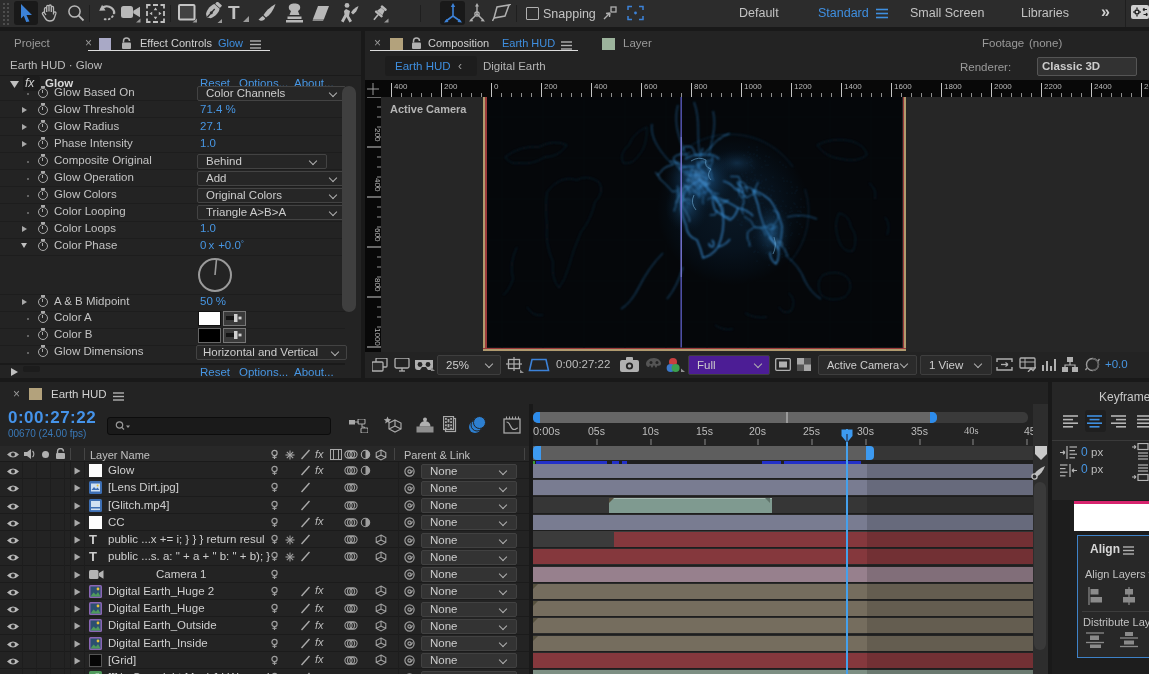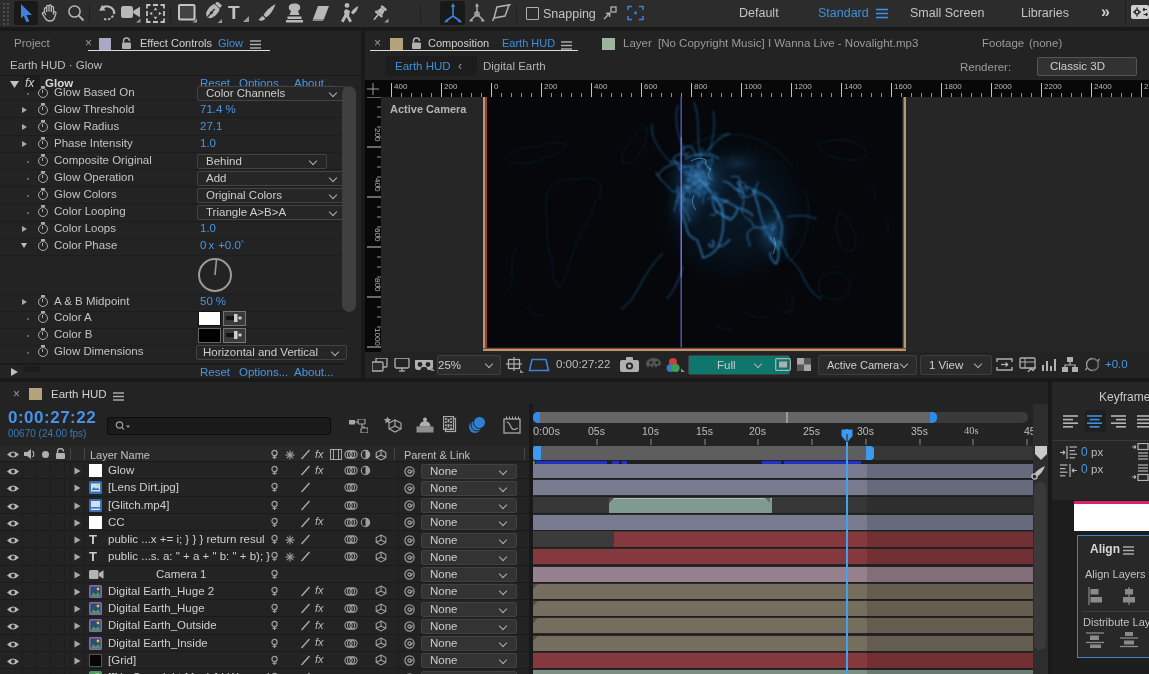--- a/index.html
+++ b/index.html
@@ -364,30 +364,29 @@
     <svg class="ab" style="left:196px;top:10px;" width="11" height="9">
         <g stroke="#b0b0b0" stroke-width="1.4">
           <line x1="0" y1="1" x2="11" y2="1"></line>
           <line x1="0" y1="4.5" x2="11" y2="4.5"></line>
           <line x1="0" y1="8" x2="11" y2="8"></line>
         </g>
       </svg>
     <div class="ab" style="left:5px;top:18.5px;width:208px;height:1.8px;background:#dcdcdc;"></div>
     <div class="ab" style="left:237px;top:7px;width:13px;height:12px;background:#9cb39c;"></div>
     <div class="t dim" style="left:258px;top:6px;">Layer</div>
-    <div class="t dim" style="left:293px;top:6px;">[No Copyright Music] I Wanna Live - Novalight.mp3</div>
     <div class="t dim" style="left:617px;top:6px;">Footage</div>
     <div class="t dim" style="left:664px;top:6px;">(none)</div>
 
     <div class="ab" style="left:20px;top:25px;width:92px;height:20px;background:#1d1d1d;border-radius:3px;"></div>
     <div class="t" style="left:30px;top:29px;color:#3f8fe0;">Earth HUD</div>
     <div class="t" style="left:93px;top:28px;color:#9a9a9a;font-size:12px;">‹</div>
     <div class="t" style="left:118px;top:29px;color:#b5b5b5;">Digital Earth</div>
     <div class="t dim" style="left:595px;top:30px;">Renderer:</div>
-    <div class="dd" style="left:672px;top:26px;width:98px;height:17px;background:#323232;border-color:#555;"><span style="margin-left:12px;line-height:17px;">Classic 3D</span></div>
+    <div class="dd" style="left:672px;top:26px;width:98px;height:17px;background:#323232;border-color:#555;"><span style="margin-left:4px;line-height:17px;font-weight:bold;">Classic 3D</span></div>
 
     <div class="ab" id="viewport" style="left:0;top:49px;width:784px;height:272px;background:#262626;overflow:hidden;">
 
       <div class="ab" style="left:0;top:0;width:784px;height:17px;background:#080808;"></div>
       <div class="ab" style="left:0;top:0;width:16px;height:272px;background:#080808;"></div>
       <svg class="ab" style="left:0;top:0;" width="784" height="17" id="hruler">
           <line x1="26.5" y1="3" x2="26.5" y2="17" stroke="#c8c8c8" stroke-width="1"></line>
           <text x="29.0" y="9" font-size="8" fill="#b8b8b8" font-family="Liberation Sans">400</text>
           <line x1="76.5" y1="3" x2="76.5" y2="17" stroke="#c8c8c8" stroke-width="1"></line>
           <text x="79.0" y="9" font-size="8" fill="#b8b8b8" font-family="Liberation Sans">200</text>
@@ -929,21 +928,21 @@
           <rect x="1" y="0" width="14" height="10" rx="1.5" fill="none" stroke="#b0b0b0" stroke-width="1.3"></rect>
           <line x1="5" y1="13" x2="11" y2="13" stroke="#b0b0b0" stroke-width="1.3"></line>
           <line x1="8" y1="10" x2="8" y2="13" stroke="#b0b0b0" stroke-width="1.3"></line>
         </svg>
       <svg class="ab" style="left:49px;top:7px;" width="22" height="13">
           <path d="M1 1 h18 v7 a3 3 0 0 1 -3 3 h-2 l-2-3 h-4 l-2 3 H4 a3 3 0 0 1 -3-3 Z" fill="#b0b0b0"></path>
           <circle cx="6" cy="5.5" r="2.4" fill="#232323"></circle>
           <circle cx="14" cy="5.5" r="2.4" fill="#232323"></circle>
           <path d="M17 12 h4 l-4-3.4 Z" fill="#909090"></path>
         </svg>
-      <div class="dd" style="left:72px;top:3px;width:62px;height:18px;background:#2b2b2b;border-color:#3e3e3e;"><span style="line-height:18px;">25%</span></div>
+      <div class="dd" style="left:72px;top:3px;width:62px;height:18px;background:#2b2b2b;border-color:#3e3e3e;"><span style="margin-left:8px;line-height:18px;">25%</span></div>
       <div class="chev" style="left:121px;top:8px;"></div>
       <svg class="ab" style="left:141px;top:5px;" width="19" height="17">
           <rect x="2.5" y="2.5" width="11" height="9" fill="none" stroke="#b0b0b0" stroke-width="1.3"></rect>
           <line x1="8" y1="0" x2="8" y2="14" stroke="#b0b0b0" stroke-width="1.2"></line>
           <line x1="0" y1="7" x2="16" y2="7" stroke="#b0b0b0" stroke-width="1.2"></line>
           <path d="M14 16 h4 l-4-3.4 Z" fill="#909090"></path>
         </svg>
       <svg class="ab" style="left:163px;top:6px;" width="22" height="14">
           <path d="M4 1.5 H18 L20.5 12.5 H1.5 Z" fill="none" stroke="#3c82d8" stroke-width="1.6"></path>
         </svg>
@@ -958,21 +957,21 @@
           <path d="M9 1 C4 1 1 4 1 7 c0 2 1.5 3 3 3 l1-2 2 3 2-3 2 3 1.5-2.5 c1.5.5 3.5 0 3.5-2 C16 4 13 1 9 1 Z" fill="#909090"></path>
           <circle cx="6" cy="5.5" r="1.5" fill="#232323"></circle>
           <circle cx="12" cy="5.5" r="1.5" fill="#232323"></circle>
         </svg>
       <svg class="ab" style="left:301px;top:5px;" width="20" height="16">
           <circle cx="7" cy="5" r="4" fill="#c84040"></circle>
           <circle cx="4.6" cy="11" r="4" fill="#3c78c8"></circle>
           <circle cx="9.6" cy="11" r="4" fill="#3ca050"></circle>
           <path d="M15 15 h4 l-4-3.4 Z" fill="#909090"></path>
         </svg>
-      <div class="dd" style="left:323px;top:3px;width:80px;height:18px;background:#0f766e;border-color:#3e3e3e;padding-left:20px;"><span style="margin-left:8px;line-height:18px;">Full</span></div>
+      <div class="dd" style="left:323px;top:3px;width:80px;height:18px;background:#4c1d95;border-color:#3e3e3e;"><span style="margin-left:8px;line-height:18px;">Full</span></div>
       <div class="chev" style="left:390px;top:8px;"></div>
       <svg class="ab" style="left:410px;top:6px;" width="16" height="13">
           <rect x="0.7" y="0.7" width="14.6" height="11.6" rx="1" fill="none" stroke="#b0b0b0" stroke-width="1.3"></rect>
           <rect x="4" y="3.5" width="8" height="6" fill="#b0b0b0"></rect>
         </svg>
       <svg class="ab" style="left:432px;top:6px;" width="14" height="13">
           <rect x="0" y="0" width="14" height="13" fill="#555"></rect>
           <rect x="0" y="0" width="7" height="6.5" fill="#a8a8a8"></rect>
           <rect x="7" y="6.5" width="7" height="6.5" fill="#a8a8a8"></rect>
         </svg>

